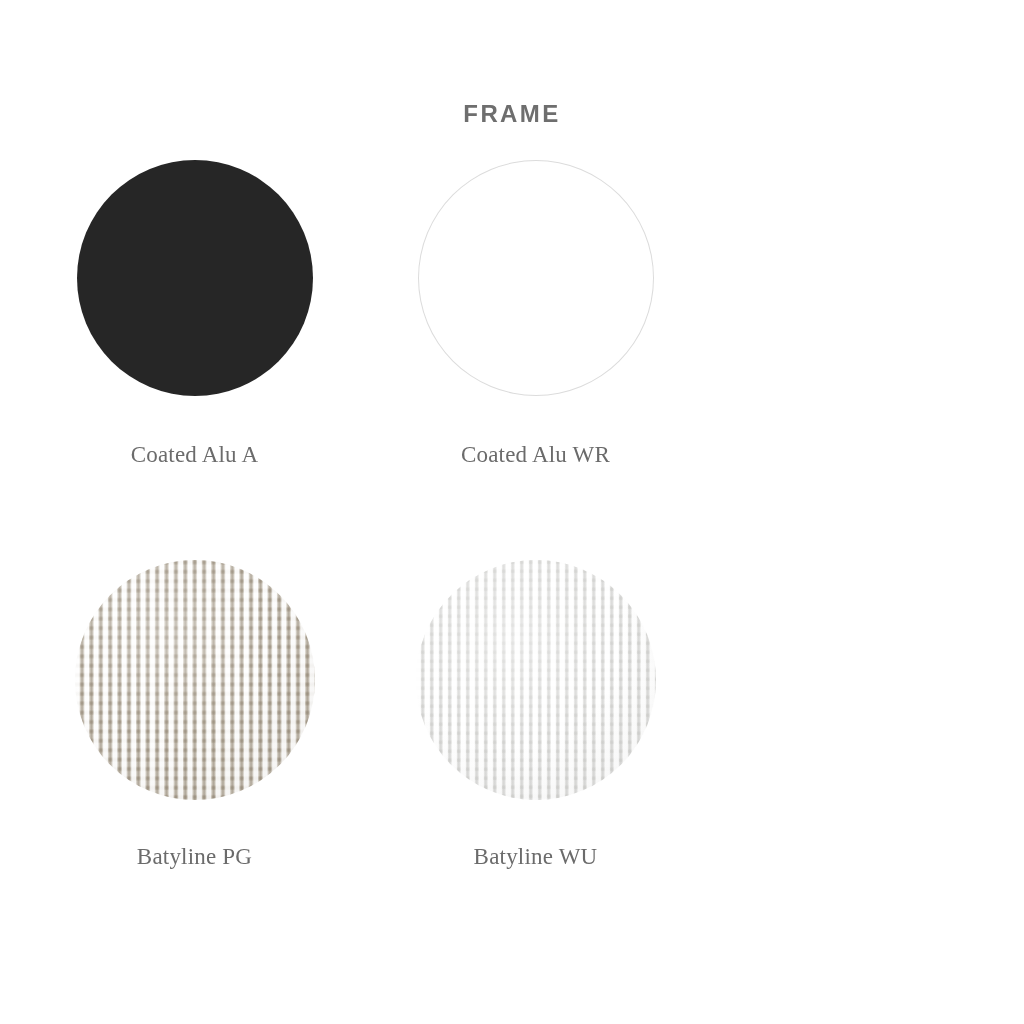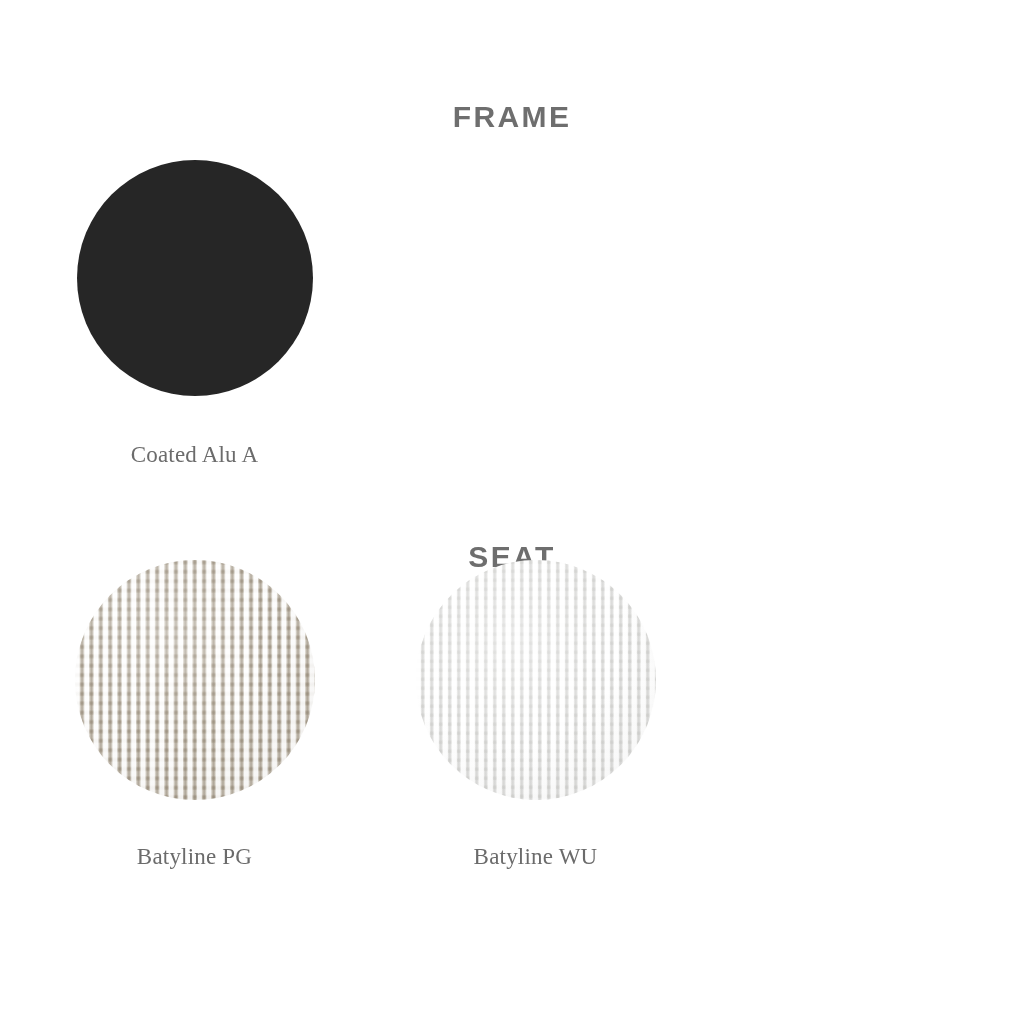--- a/index.html
+++ b/index.html
@@ -24,21 +24,21 @@
   }
 
   
   .section-title {
     position: absolute;
     left: 0;
     width: 1024px;
     text-align: center;
     font-family: "Liberation Sans", sans-serif;
     font-weight: bold;
-    font-size: 30px;
+    font-size: 24px;
     letter-spacing: 2.4px;
     color: #6e6e6e;
     text-transform: uppercase;
     user-select: none;
   }
   #title-frame { top: 100px; }
   #title-seat  { top: 540px; }
 
   
   .row {
@@ -221,24 +221,27 @@
   <div class="section-title" id="title-frame">FRAME</div>
 
   <div class="row" id="row-frame">
 
     <div class="cell">
       <div class="swatch solid-dark"></div>
       <div class="swatch-label">Coated Alu A</div>
     </div>
 
 
+    <div class="cell">
+      <div class="swatch solid-white"></div>
+      <div class="swatch-label">Coated Alu WR</div>
+    </div>
 
   </div>
 
-  <div class="section-title" id="title-seat">SEAT</div>
 
   <div class="row" id="row-seat">
 
     <div class="cell">
       <div class="swatch mesh mesh-pg"></div>
       <div class="swatch-label">Batyline PG</div>
     </div>
 
     <div class="cell">
       <div class="swatch mesh mesh-wu"></div>

